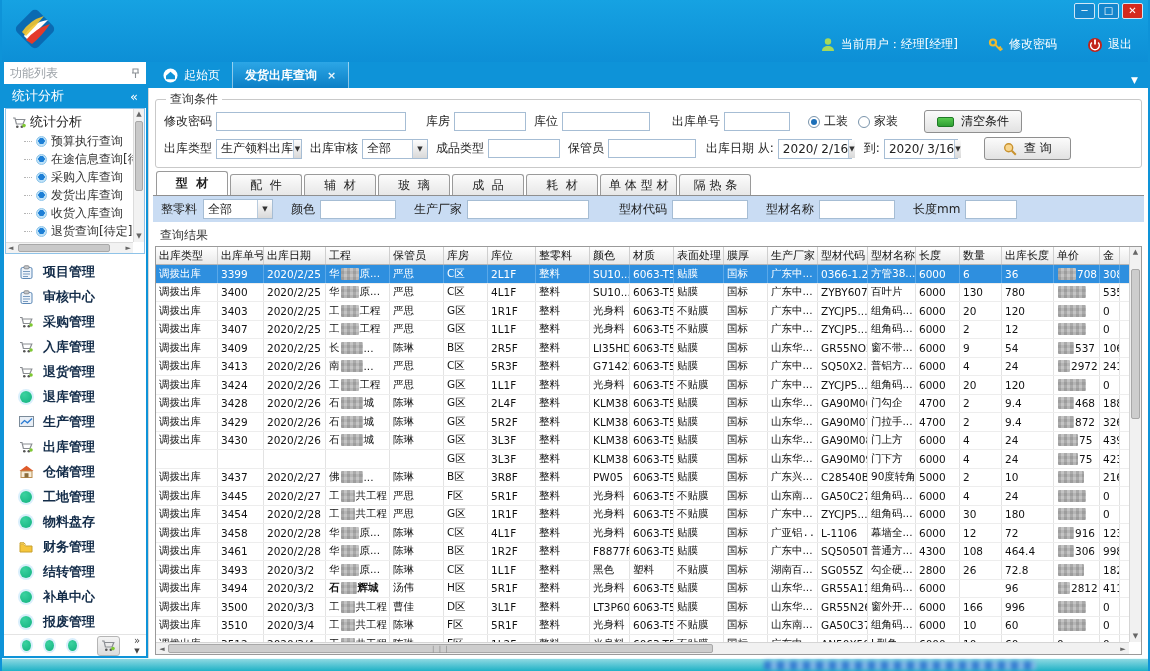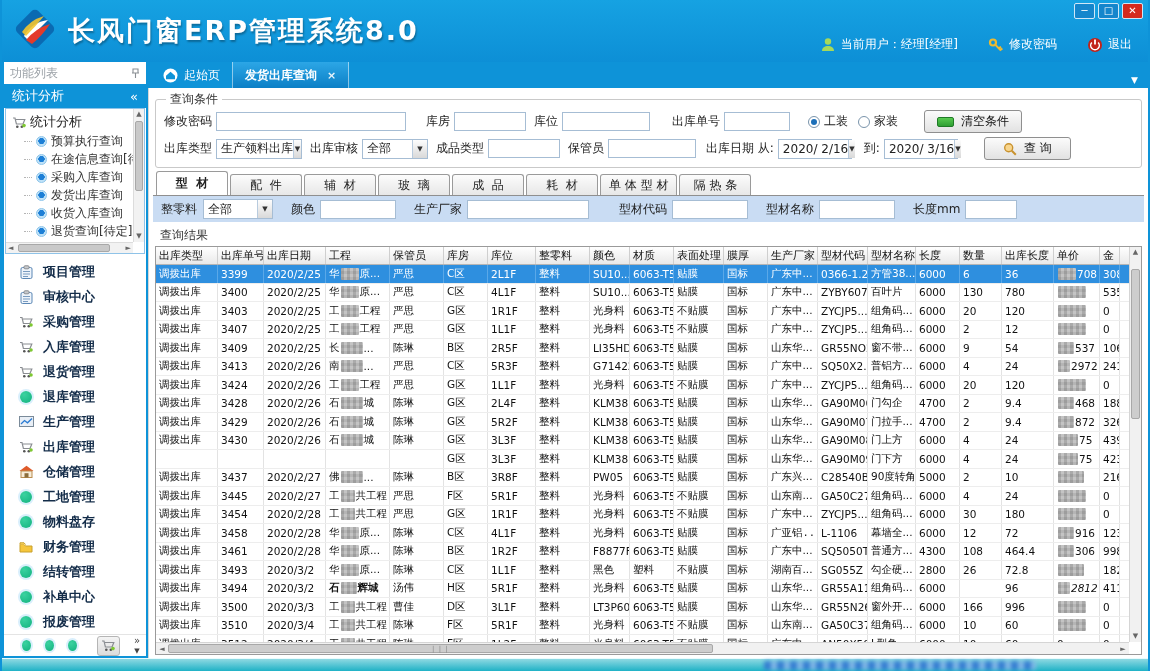--- a/index.html
+++ b/index.html
@@ -113,21 +113,20 @@
 
 <div class="window">
 
   <div class="titlebar">
     <svg class="logo" viewBox="0 0 44 46">
       <rect x="6" y="6" width="30" height="30" rx="5" transform="rotate(45 21 21)" fill="#0a6ab2"></rect>
       <path d="M10 28 Q18 14 34 12 Q24 22 14 32 Z" fill="#ffffff"></path>
       <path d="M12 32 Q22 20 36 16 Q28 28 18 36 Z" fill="#e33a2a"></path>
       <path d="M8 24 Q16 12 30 8 Q22 18 12 28 Z" fill="#f4c52e" opacity=".9"></path>
     </svg>
-    <div class="app-title">长风门窗ERP管理系统8.0</div>
     <div class="win-controls">
       <div class="wc">─</div>
       <div class="wc">□</div>
       <div class="wc close">✕</div>
     </div>
     <div class="user-bar">
       <span class="grp">
         <svg width="16" height="15">
             <circle cx="8" cy="4.5" r="3.2" fill="#a6d95b"></circle>
             <path d="M2 14c0-3.4 2.7-5 6-5s6 1.6 6 5z" fill="#a6d95b"></path>
@@ -933,21 +932,21 @@
                 <div class="tcell" style="width: 40px;">光身料</div>
                 <div class="tcell" style="width: 44px;">6063-T5</div>
                 <div class="tcell" style="width: 50px;">贴膜</div>
                 <div class="tcell" style="width: 44px;">国标</div>
                 <div class="tcell" style="width: 50px;">山东华...</div>
                 <div class="tcell" style="width: 50px;">GR55A11</div>
                 <div class="tcell" style="width: 48px;">组角码...</div>
                 <div class="tcell" style="width: 44px;">6000</div>
                 <div class="tcell" style="width: 42px; margin-top: 44px;">16</div>
                 <div class="tcell" style="width: 52px;">96</div>
-                <div class="tcell" style="width: 46px; font-style: italic;"><span class="mosaic" style="width: 12px;"></span>2812</div>
+                <div class="tcell" style="width: 46px;"><span class="mosaic" style="width: 12px;"></span>2812</div>
                 <div class="tcell" style="width: 20px;">411</div>
               </div>
               <div class="trow">
                 <div class="tcell" style="width: 62px;">调拨出库</div>
                 <div class="tcell" style="width: 46px;">3500</div>
                 <div class="tcell" style="width: 62px;">2020/3/3</div>
                 <div class="tcell" style="width: 64px;">工<span class="mosaic" style="width: 14px;"></span>共工程</div>
                 <div class="tcell" style="width: 54px;">曹佳</div>
                 <div class="tcell" style="width: 44px;">D区</div>
                 <div class="tcell" style="width: 48px;">3L1F</div>

